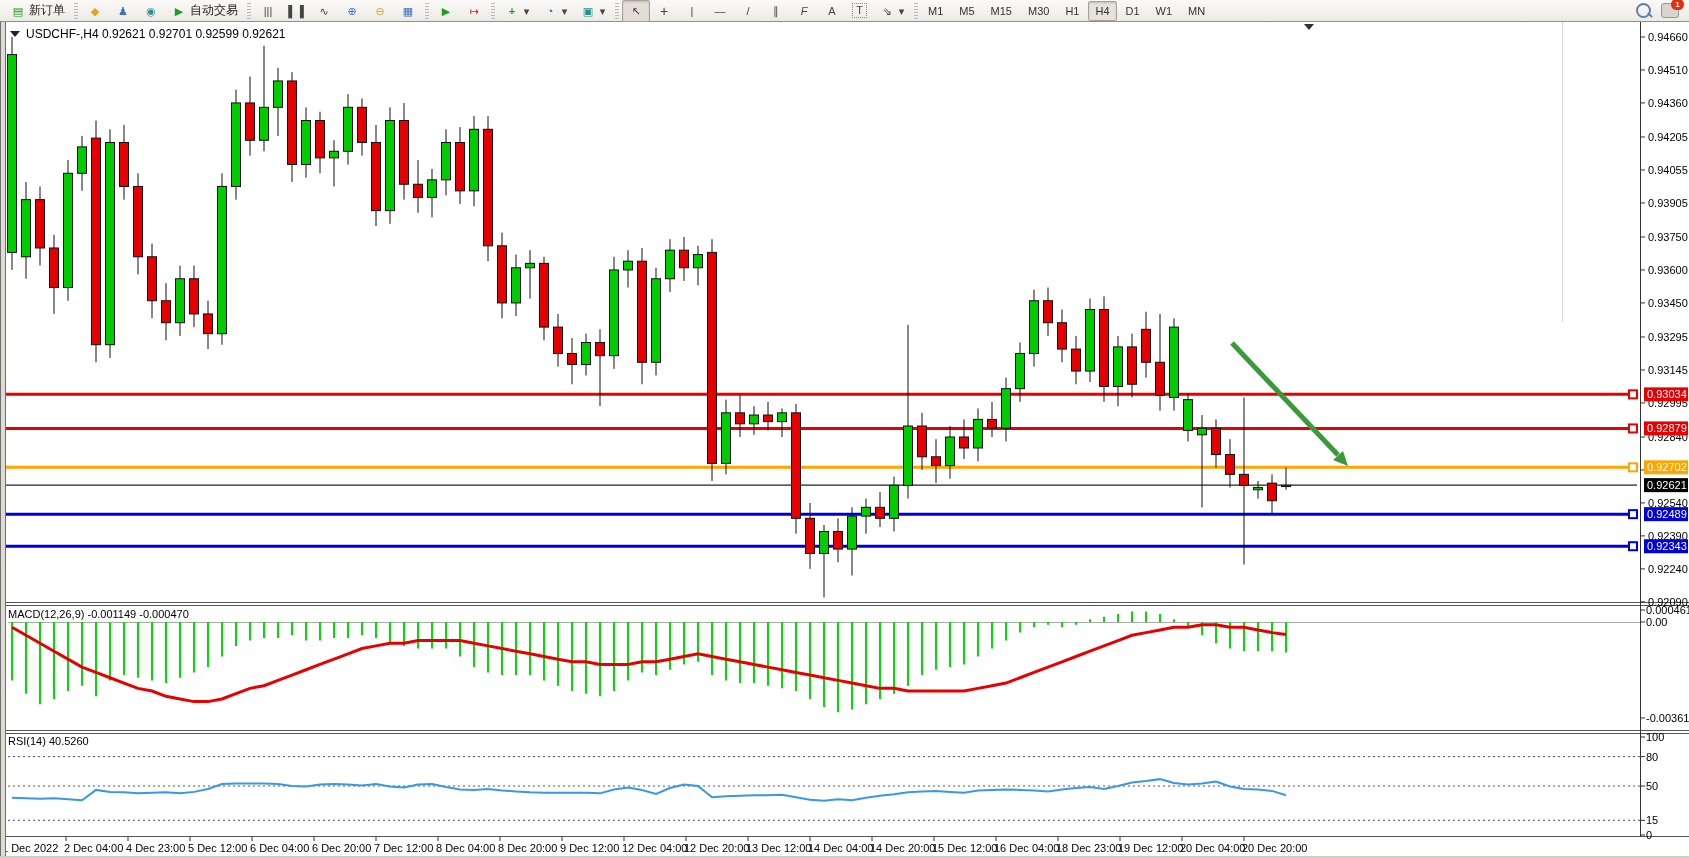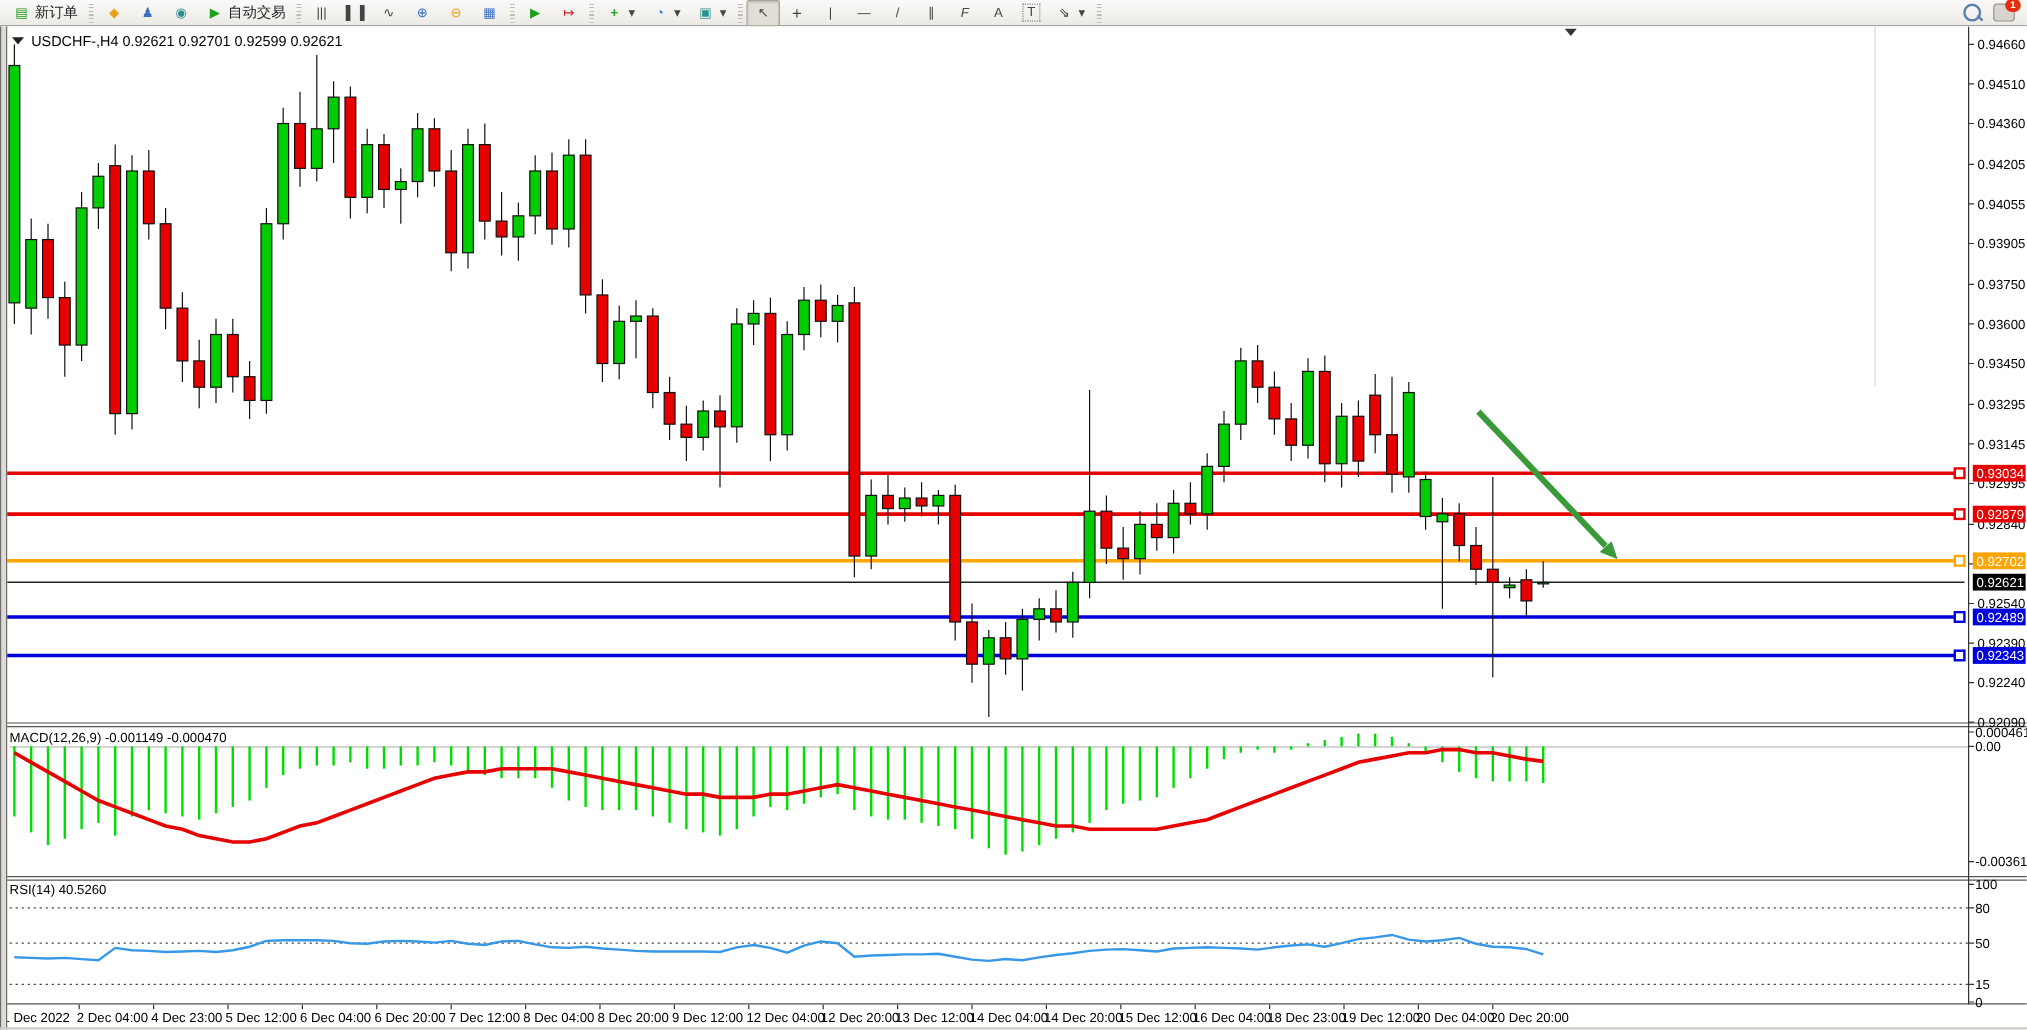--- a/index.html
+++ b/index.html
@@ -119,20 +119,31 @@
     <span class="ic dark">A</span>
   </div>
   <div class="tbtn">
     <span class="ic dark" style="border:1px dotted #888;width:13px;line-height:13px">T</span>
   </div>
   <div class="tbtn">
     <span class="ic dark">⇘</span>
     <span class="ic dark" style="width:7px">▾</span>
   </div>
   <div class="grip"></div>
+  <div id="tf-box" style="display:flex;align-items:center;gap:2px;">
+      <div class="tf">M1</div>
+      <div class="tf">M5</div>
+      <div class="tf">M15</div>
+      <div class="tf">M30</div>
+      <div class="tf">H1</div>
+      <div class="tf active">H4</div>
+      <div class="tf">D1</div>
+      <div class="tf">W1</div>
+      <div class="tf">MN</div>
+    </div>
   <div class="spacer"></div>
   <div class="search-ic"></div>
   <div class="notif">
     <span class="badge">1</span>
   </div>
 </div>
 
 <div class="chart-window">
   <svg id="chart-svg" width="1689" height="836">
       <rect x="0" y="0" width="1689" height="836" fill="#ffffff"></rect>

